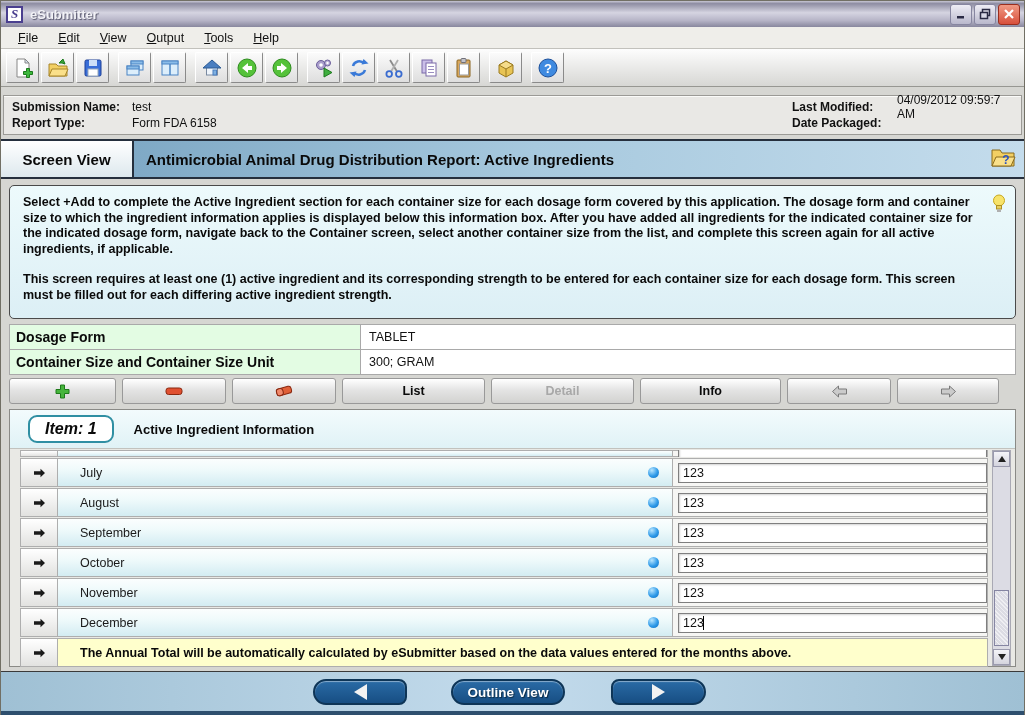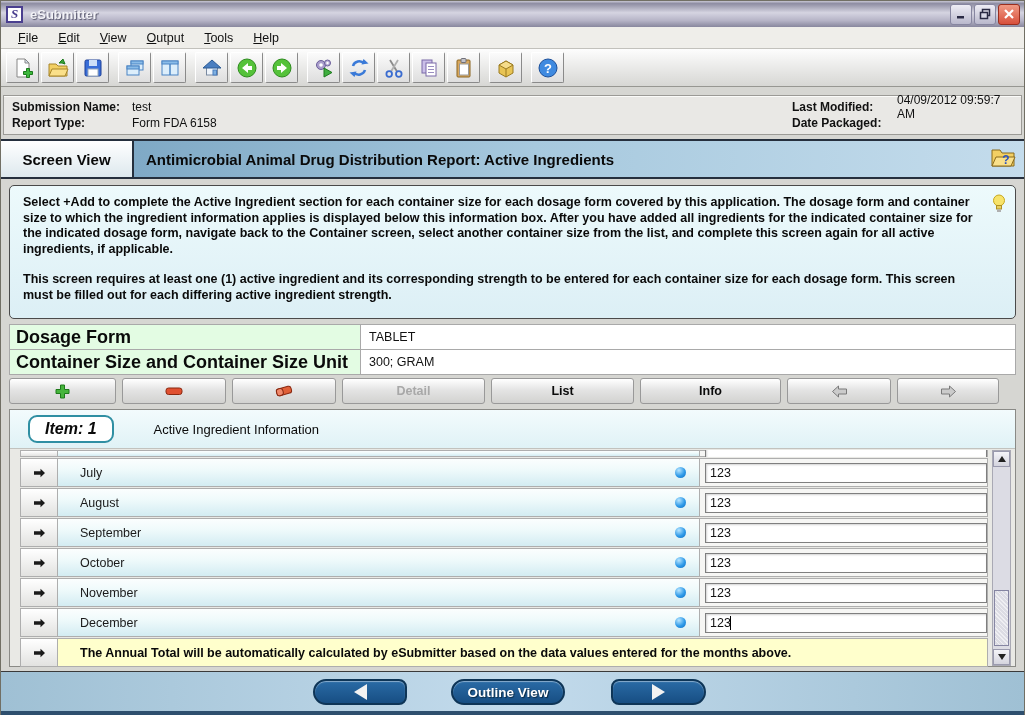--- a/index.html
+++ b/index.html
@@ -58,50 +58,50 @@
   .instruction-box { height:134px; border:1px solid #4a4a4a; border-radius:5px; position:relative;
     background:linear-gradient(180deg,#edfafc 0%,#dceff5 100%); padding:9px 30px 0 13px;
     font-size:12.5px; font-weight:bold; color:#0a0a0a; line-height:15.5px; }
   .instruction-box p { margin-bottom:15px; }
   .bulb { position:absolute; right:9px; top:8px; }
 
   .context-table { margin-top:5px; }
   .ctx-row { display:flex; height:26px; }
   .ctx-row + .ctx-row { margin-top:-1px; }
   .ctx-label { width:352px; background:#e3fce3; border:1px solid #a9a9a9; display:flex; align-items:center;
-    padding-left:6px; font-size:18px; font-weight:bold; color:#0a0a0a; }
+    padding-left:6px; font-size:14px; font-weight:bold; color:#0a0a0a; }
   .ctx-value { flex:1; background:#fff; border:1px solid #a9a9a9; border-left:none; display:flex; align-items:center;
     padding-left:8px; font-size:12.5px; color:#111; }
 
   .action-bar { margin-top:3px; height:27px; display:flex; gap:6px; }
   .act-btn { height:26px; background:linear-gradient(180deg,#ffffff,#e4e4e4 45%,#d2d2d0);
     border:1px solid #999; border-radius:3px; box-shadow:inset 0 1px 0 #fff;
     display:flex; align-items:center; justify-content:center; font-size:12.5px; font-weight:bold; color:#0a0a0a; }
   .act-btn.disabled { color:#a8a8a8; }
 
   
   .item-panel { margin-top:4px; height:258px; border:1px solid #8a8a86; background:#ebebe7; }
   .item-header { height:38px; background:linear-gradient(180deg,#f3fbfd,#e0f2f6); display:flex; align-items:center; padding-left:18px; }
   .item-badge { background:#fff; border:2px solid #2f8fa3; border-radius:9px; padding:3px 15px;
     font-size:16px; font-weight:bold; color:#0a0a0a;font-style:italic; }
-  .item-title { margin-left:40px; font-size:13px; font-weight:normal; color:#0a0a0a;text-align:right; }
+  .item-title { margin-left:20px; font-size:13px; font-weight:bold; color:#0a0a0a;text-align:right; }
   .list-wrap { height:218px; border-top:1px solid #c2c2be; display:flex; padding:0 4px 0 10px; background:#e9e9e5; }
   .rows-col { flex:1; padding-top:1px; }
   .grid-row { display:flex; height:29px; margin-bottom:1px; }
   .grid-row.sliver { height:7px; overflow:hidden; }
   .cell-arrow { flex:0 0 38px; background:linear-gradient(180deg,#ffffff,#e2e2e0); border:1px solid #aeaeae;
     display:flex; align-items:center; justify-content:center; }
   .cell-label { flex:1; background:linear-gradient(180deg,#fbfefe 0%,#effafb 40%,#d3ecf2 100%);
     border:1px solid #aeaeae; border-left:none; display:flex; align-items:center; padding-left:22px;
     font-size:12.5px; color:#1a1a1a; }
   .blue-dot { margin-left:auto; margin-right:13px; width:11px; height:11px; border-radius:50%;
     background:radial-gradient(circle at 35% 30%, #b8e6ff 0%, #2f9ae8 55%, #0d6cc0 100%); }
   .cell-input { flex:0 0 278px; background:#f6f6f4; border:1px solid #aeaeae; border-left:none;
     display:flex; align-items:center; padding-left:5px; position:relative; }
-  .cell-input input { width:282px; height:20px; background:#fff; border:1px solid #7f7f7f;
+  .cell-input input { width:309px; height:20px; background:#fff; border:1px solid #7f7f7f;
     box-shadow:inset 1px 1px 2px rgba(0,0,0,.18); font-family:"Liberation Sans",sans-serif;
     font-size:12.5px; color:#111; padding:1px 4px; }
   .caret { display:none; position:absolute; left:30px; top:7px; width:1px; height:14px; background:#000; }
   .cell-input.focused .caret { display:block; }
   .grid-row.sliver .cell-input input { margin-top:-12px; height:20px; }
   .cell-note { flex:1; background:#ffffcc; border:1px solid #aeaeae; border-left:none;
     display:flex; align-items:center; padding-left:22px; font-size:12.5px; font-weight:bold; color:#0a0a0a; }
 
   
   .vscroll { flex:0 0 19px; margin-left:4px; height:216px; margin-top:1px; display:flex; flex-direction:column;
@@ -363,25 +363,25 @@
         </svg>
       </div>
       <div class="act-btn" style="width:104px">
         <svg width="20" height="14" viewBox="0 0 20 14">
           <g transform="rotate(-15 10 7)">
             <rect x="2.5" y="3.5" width="15" height="7" rx="2.5" fill="#e06038" stroke="#8a2810"></rect>
             <rect x="2.5" y="3.5" width="6.5" height="7" rx="2.5" fill="#f0886a" stroke="#8a2810"></rect>
           </g>
         </svg>
       </div>
+      <div class="act-btn" style="width:143px">
+        <span>List</span>
+      </div>
       <div class="act-btn disabled" style="width:143px">
         <span>Detail</span>
-      </div>
-      <div class="act-btn" style="width:143px">
-        <span>List</span>
       </div>
       <div class="act-btn" style="width:141px">
         <span>Info</span>
       </div>
       <div class="act-btn" style="width:104px">
         <svg width="17" height="13" viewBox="0 0 17 13">
           <path d="M7.5 1L1.5 6.5l6 5.5V9h8V4h-8z" fill="#cbcbcb" stroke="#7a7a7a"></path>
         </svg>
       </div>
       <div class="act-btn" style="width:102px">

